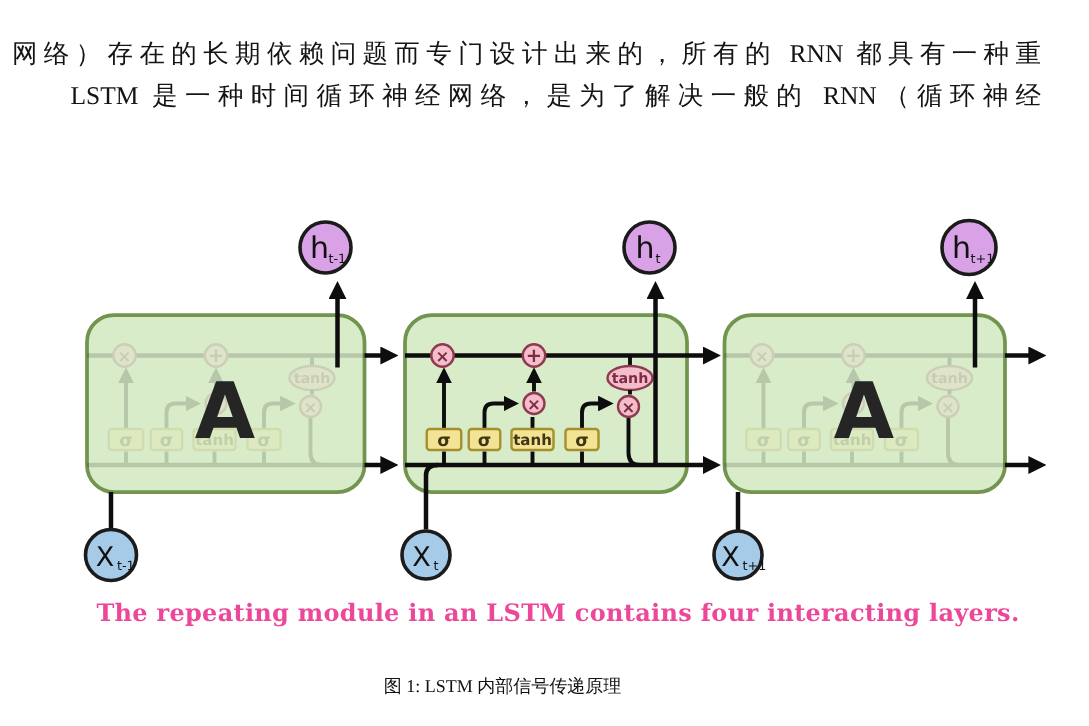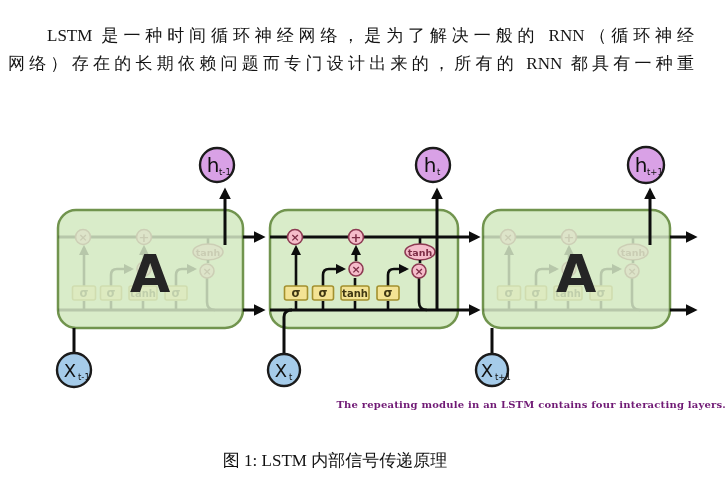--- a/index.html
+++ b/index.html
@@ -4,47 +4,47 @@
 <style>
   html,body{margin:0;padding:0;}
   body{width:726px;height:484px;background:#ffffff;position:relative;overflow:hidden;
        font-family:"Liberation Serif","DejaVu Serif",serif;}
   .paragraph{position:absolute;left:8px;right:32px;top:22px;color:#141414;
              font-size:17px;line-height:28px;}
   .pline{height:28px;white-space:nowrap;}
   .pline.jl{white-space:normal;text-align:justify;text-align-last:justify;}
   .pline.indent{text-indent:39px;}
   .fig-wrap{position:absolute;left:0;top:145px;width:726px;height:245px;}
-  .img-caption{position:absolute;top:399px;left:18px;right:0;text-align:right;
-               font-weight:700;font-size:10px;color:#701a75;letter-spacing:.2px;
+  .img-caption{position:absolute;top:399px;left:18px;right:0;text-align:center;
+               font-weight:700;font-size:16px;color:#ec4899;letter-spacing:.2px;
                font-family:"DejaVu Serif","Liberation Serif",serif;}
   .fig-label{position:absolute;top:449px;left:0;right:56px;text-align:center;
-             font-size:17px;color:#111;}
+             font-size:12px;color:#111;}
 
   
   .cell{fill:#d9ecc9;stroke:#71944e;stroke-width:2.5;}
   .flow{stroke:#0d0d0d;stroke-width:3;fill:none;}
   .thin{stroke:#0d0d0d;stroke-width:2.6;fill:none;}
   .gate{fill:#f3e394;stroke:#a3902e;stroke-width:1.6;}
   .gate-t{font:700 11.5px "DejaVu Sans",sans-serif;fill:#3f3713;text-anchor:middle;}
   .op{fill:#f5bcca;stroke:#8d3a52;stroke-width:1.6;}
   .op-t{font:700 11px "DejaVu Sans",sans-serif;fill:#7c2d45;text-anchor:middle;}
   .node{stroke:#1b1b1b;stroke-width:2.4;}
   .node-h{fill:#d9a1e6;}
   .node-x{fill:#a5cbe9;}
   .node-t{font:400 20px "DejaVu Sans",sans-serif;fill:#111;text-anchor:middle;}
   .node-sub{font:400 8.5px "DejaVu Sans",sans-serif;fill:#111;}
   .A{font:600 52px "DejaVu Sans",sans-serif;fill:#252525;text-anchor:middle;}
 </style>
 </head>
 <body>
 
 <div class="paragraph">
+  <div class="pline jl">网络）存在的长期依赖问题而专门设计出来的，所有的 RNN 都具有一种重</div>
   <div class="pline jl indent">LSTM 是一种时间循环神经网络，是为了解决一般的 RNN（循环神经</div>
-  <div class="pline jl">网络）存在的长期依赖问题而专门设计出来的，所有的 RNN 都具有一种重</div>
 </div>
 
 <div class="fig-wrap">
 <svg width="726" height="245" viewBox="0 0 726 245">
   <defs>
     <marker id="arr" viewBox="0 0 10 10" refX="7" refY="5" markerWidth="4" markerHeight="4" orient="auto-start-reverse" markerUnits="strokeWidth">
       <path d="M0,0 L10,5 L0,10 z" fill="#0d0d0d"></path>
     </marker>
   </defs>
 

